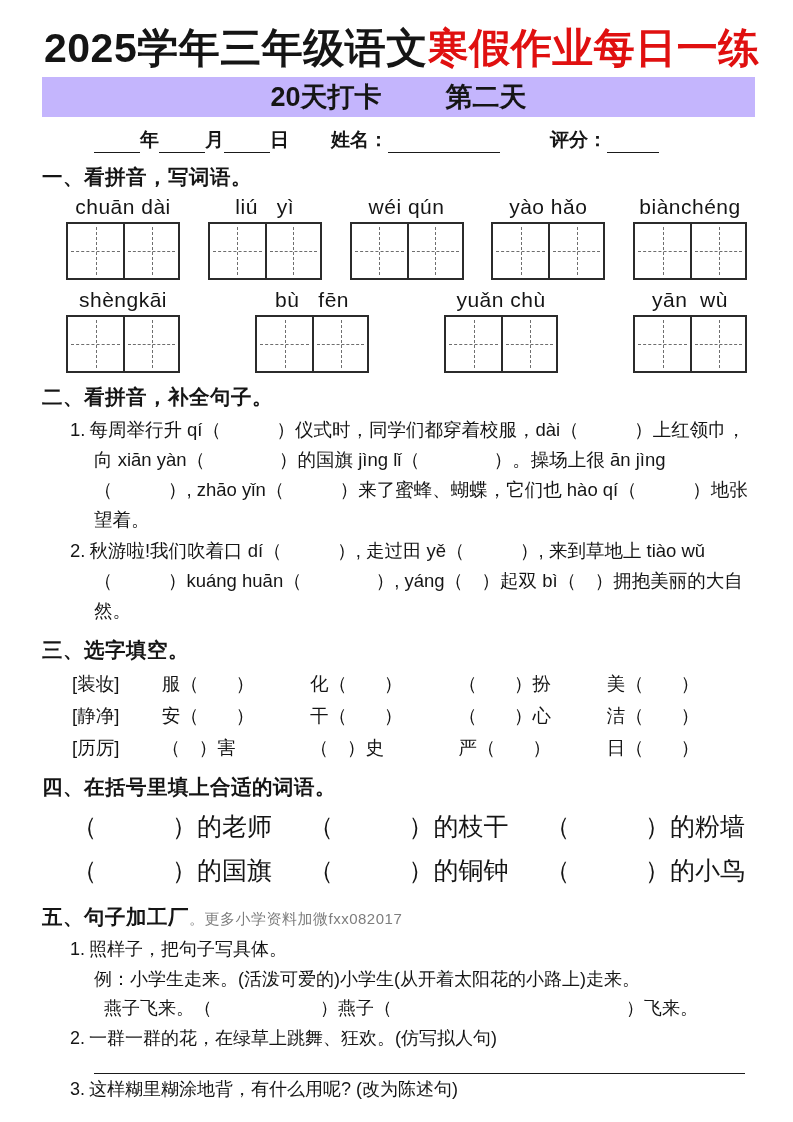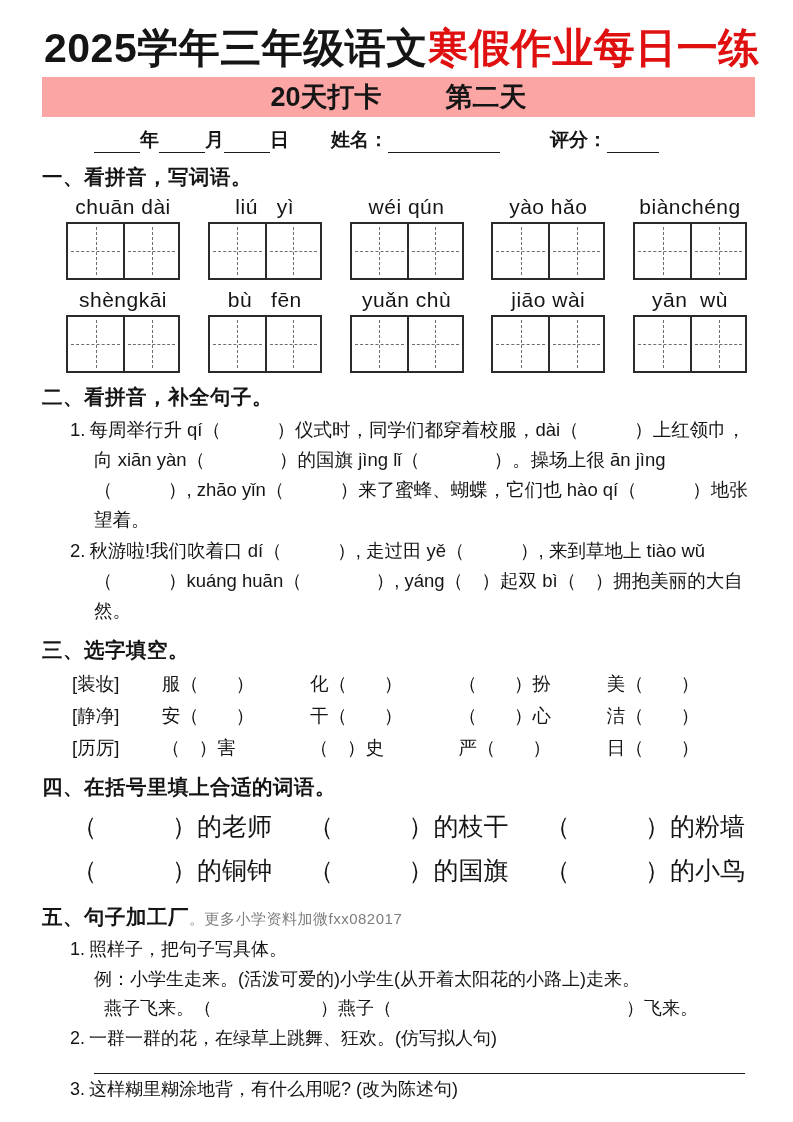--- a/index.html
+++ b/index.html
@@ -15,21 +15,21 @@
 
   
   .title {
     font-size: 41px; font-weight: 800; letter-spacing: 0.5px;
     white-space: nowrap; line-height: 1.1; margin: 4px 0 6px 2px;
   }
   .title .t-red { color: #e01010; }
 
   
   .banner {
-    background: #fca5a5;
+    background: #c4b5fd;
     height: 40px; display: flex; align-items: center; justify-content: center;
     gap: 64px; font-size: 27px; font-weight: 800;
   }
 
   
   .date-line {
     margin: 10px 0 6px 52px; font-size: 19px; font-weight: 600;
     display: flex; align-items: flex-end; white-space: nowrap;
   }
   .blank {
@@ -168,27 +168,20 @@
         </div>
     </div>
     <div class="wg">
       <div class="py">yuǎn chù</div>
       <div class="tian">
           <div class="cell"></div>
           <div class="cell"></div>
         </div>
     </div>
     <div class="wg">
-      <div class="py">jiāo wài</div>
-      <div class="tian">
-          <div class="cell"></div>
-          <div class="cell"></div>
-        </div>
-    </div>
-    <div class="wg">
       <div class="py">yān  wù</div>
       <div class="tian">
           <div class="cell"></div>
           <div class="cell"></div>
         </div>
     </div>
   </div>
 
   <div class="sec-head">二、看拼音，补全句子。</div>
   <div class="item">
@@ -221,22 +214,22 @@
     <span class="opt">日（　　）</span>
   </div>
 
   <div class="sec-head">四、在括号里填上合适的词语。</div>
   <div class="phrase-row">
     <span>（　　　）的老师</span>
     <span>（　　　）的枝干</span>
     <span>（　　　）的粉墙</span>
   </div>
   <div class="phrase-row">
+    <span>（　　　）的国旗</span>
     <span>（　　　）的铜钟</span>
-    <span>（　　　）的国旗</span>
     <span>（　　　）的小鸟</span>
   </div>
 
   <div class="sec-head s5-head-line">
     <span>五、句子加工厂</span>
     <span class="watermark">。更多小学资料加微fxx082017</span>
   </div>
 
   <div class="line ind1">
     <span class="num">1.</span><span>照样子，把句子写具体。</span>

